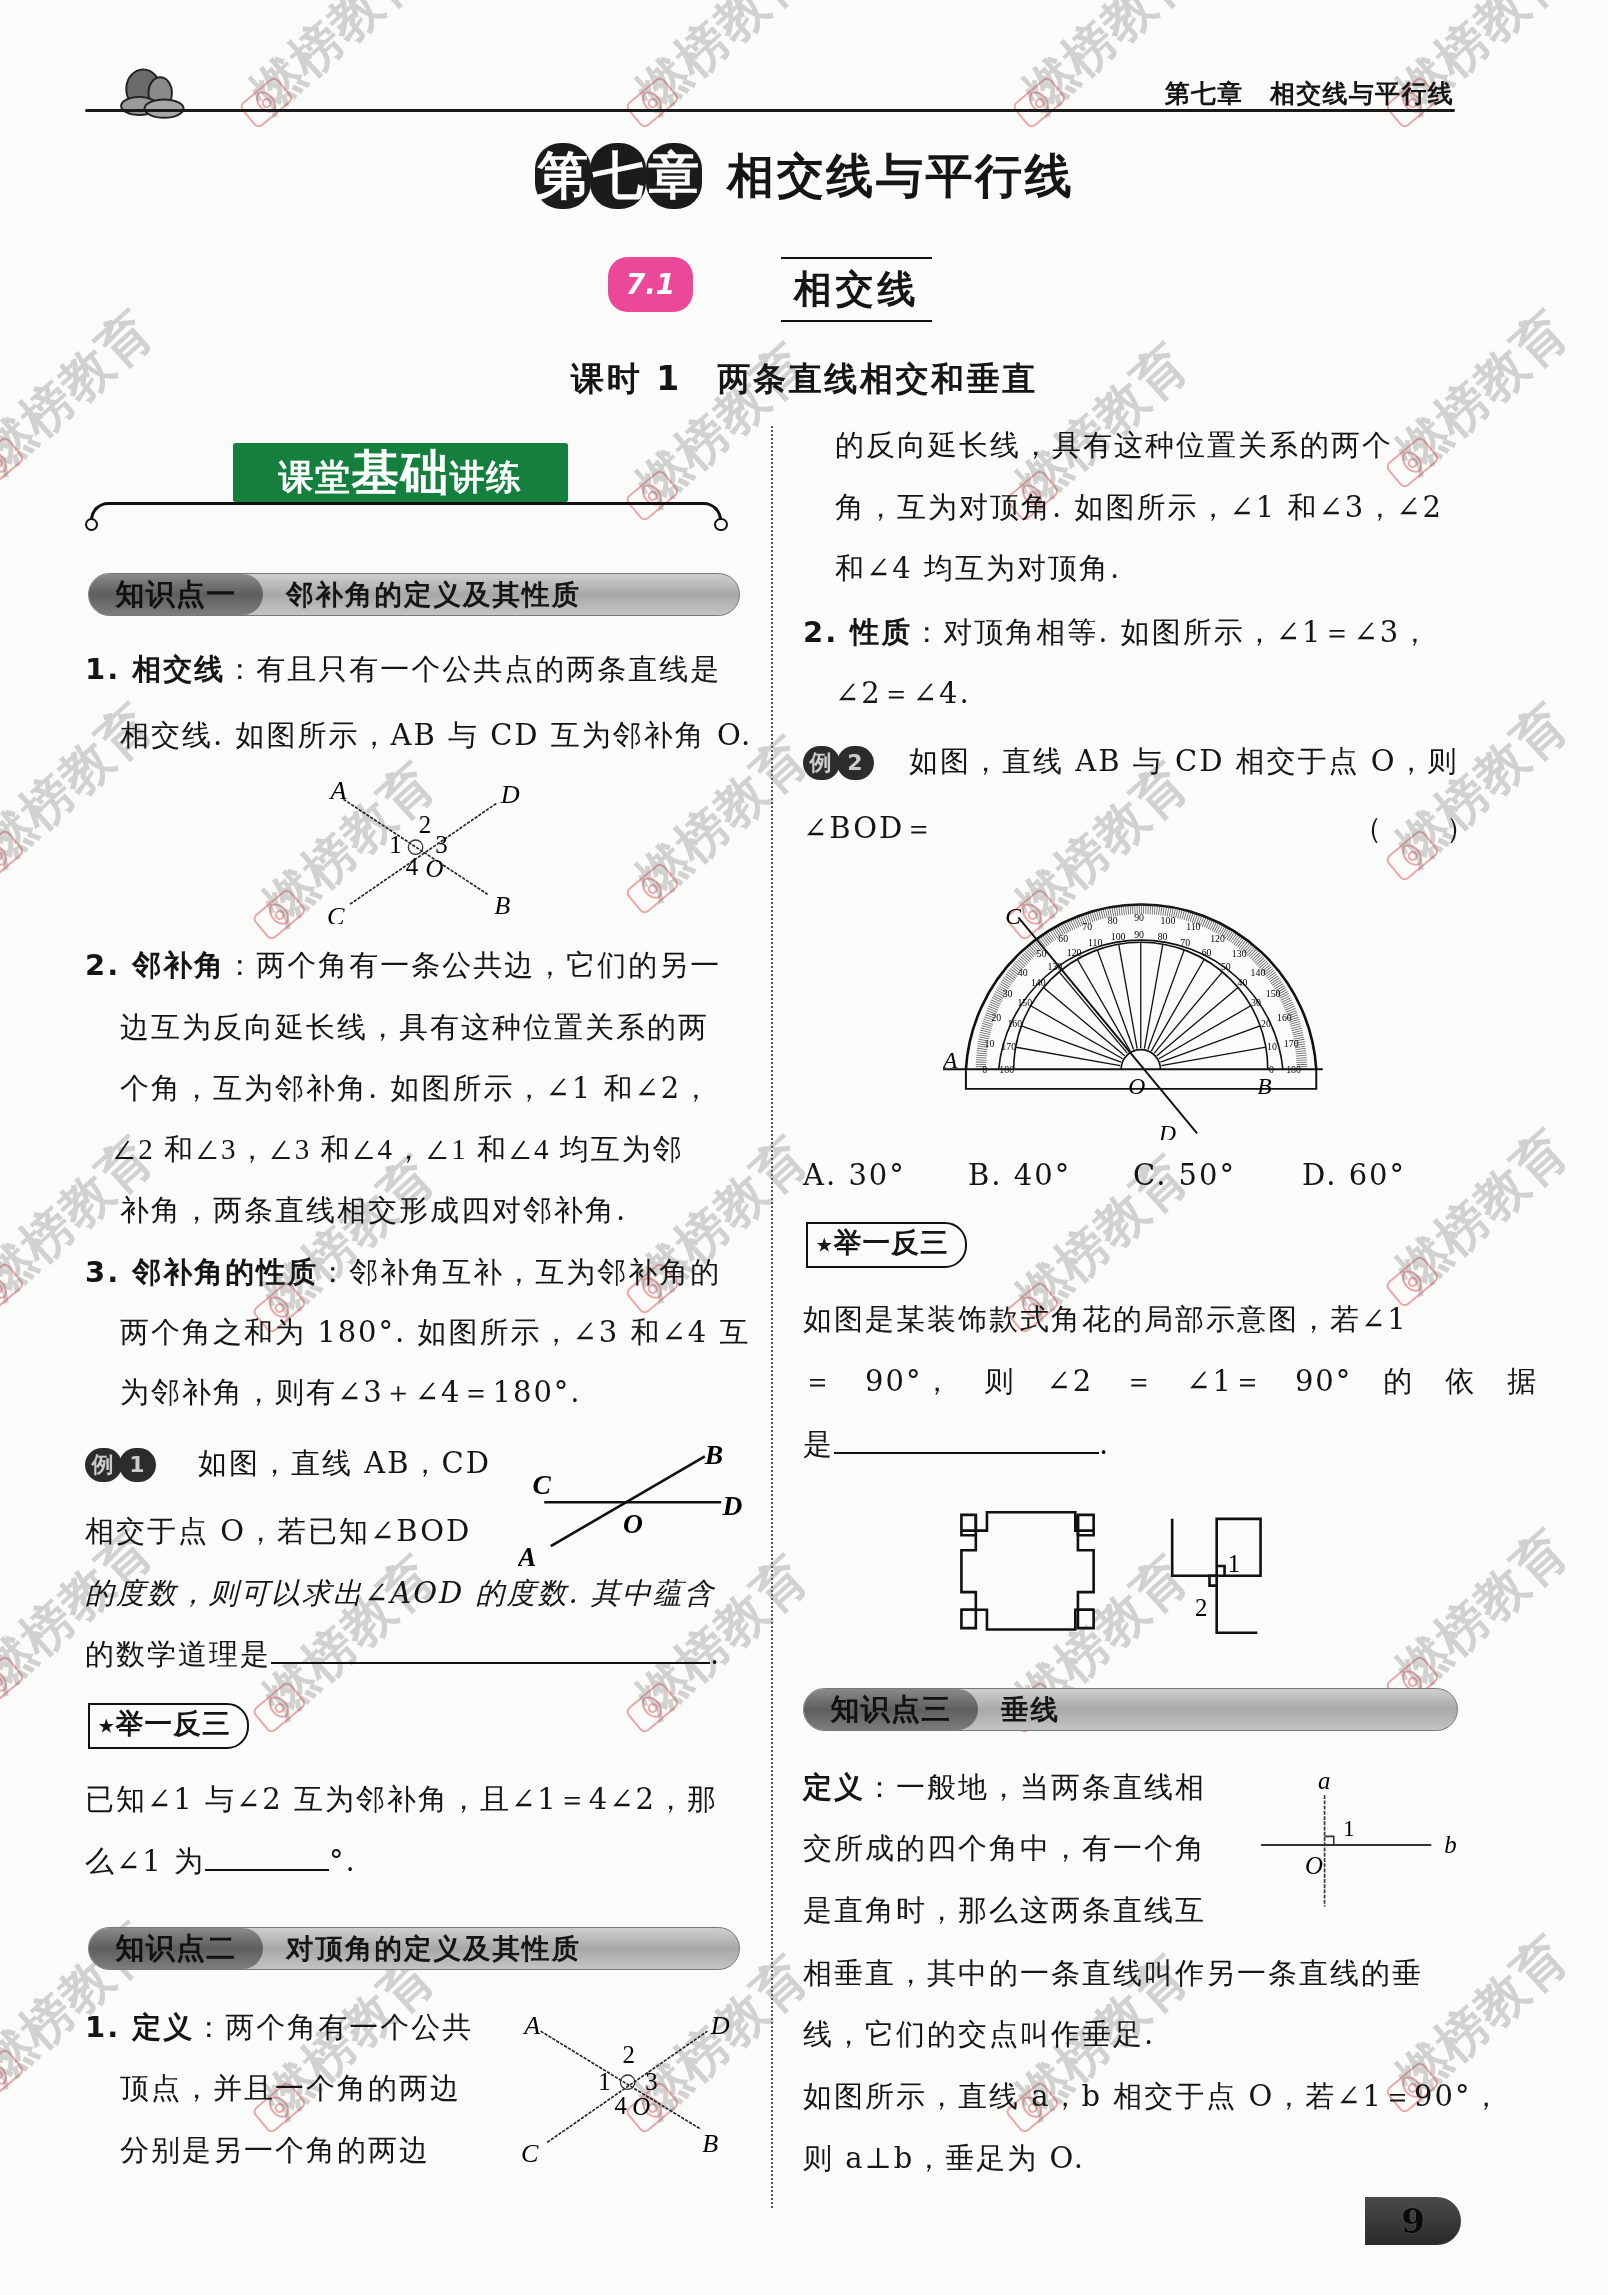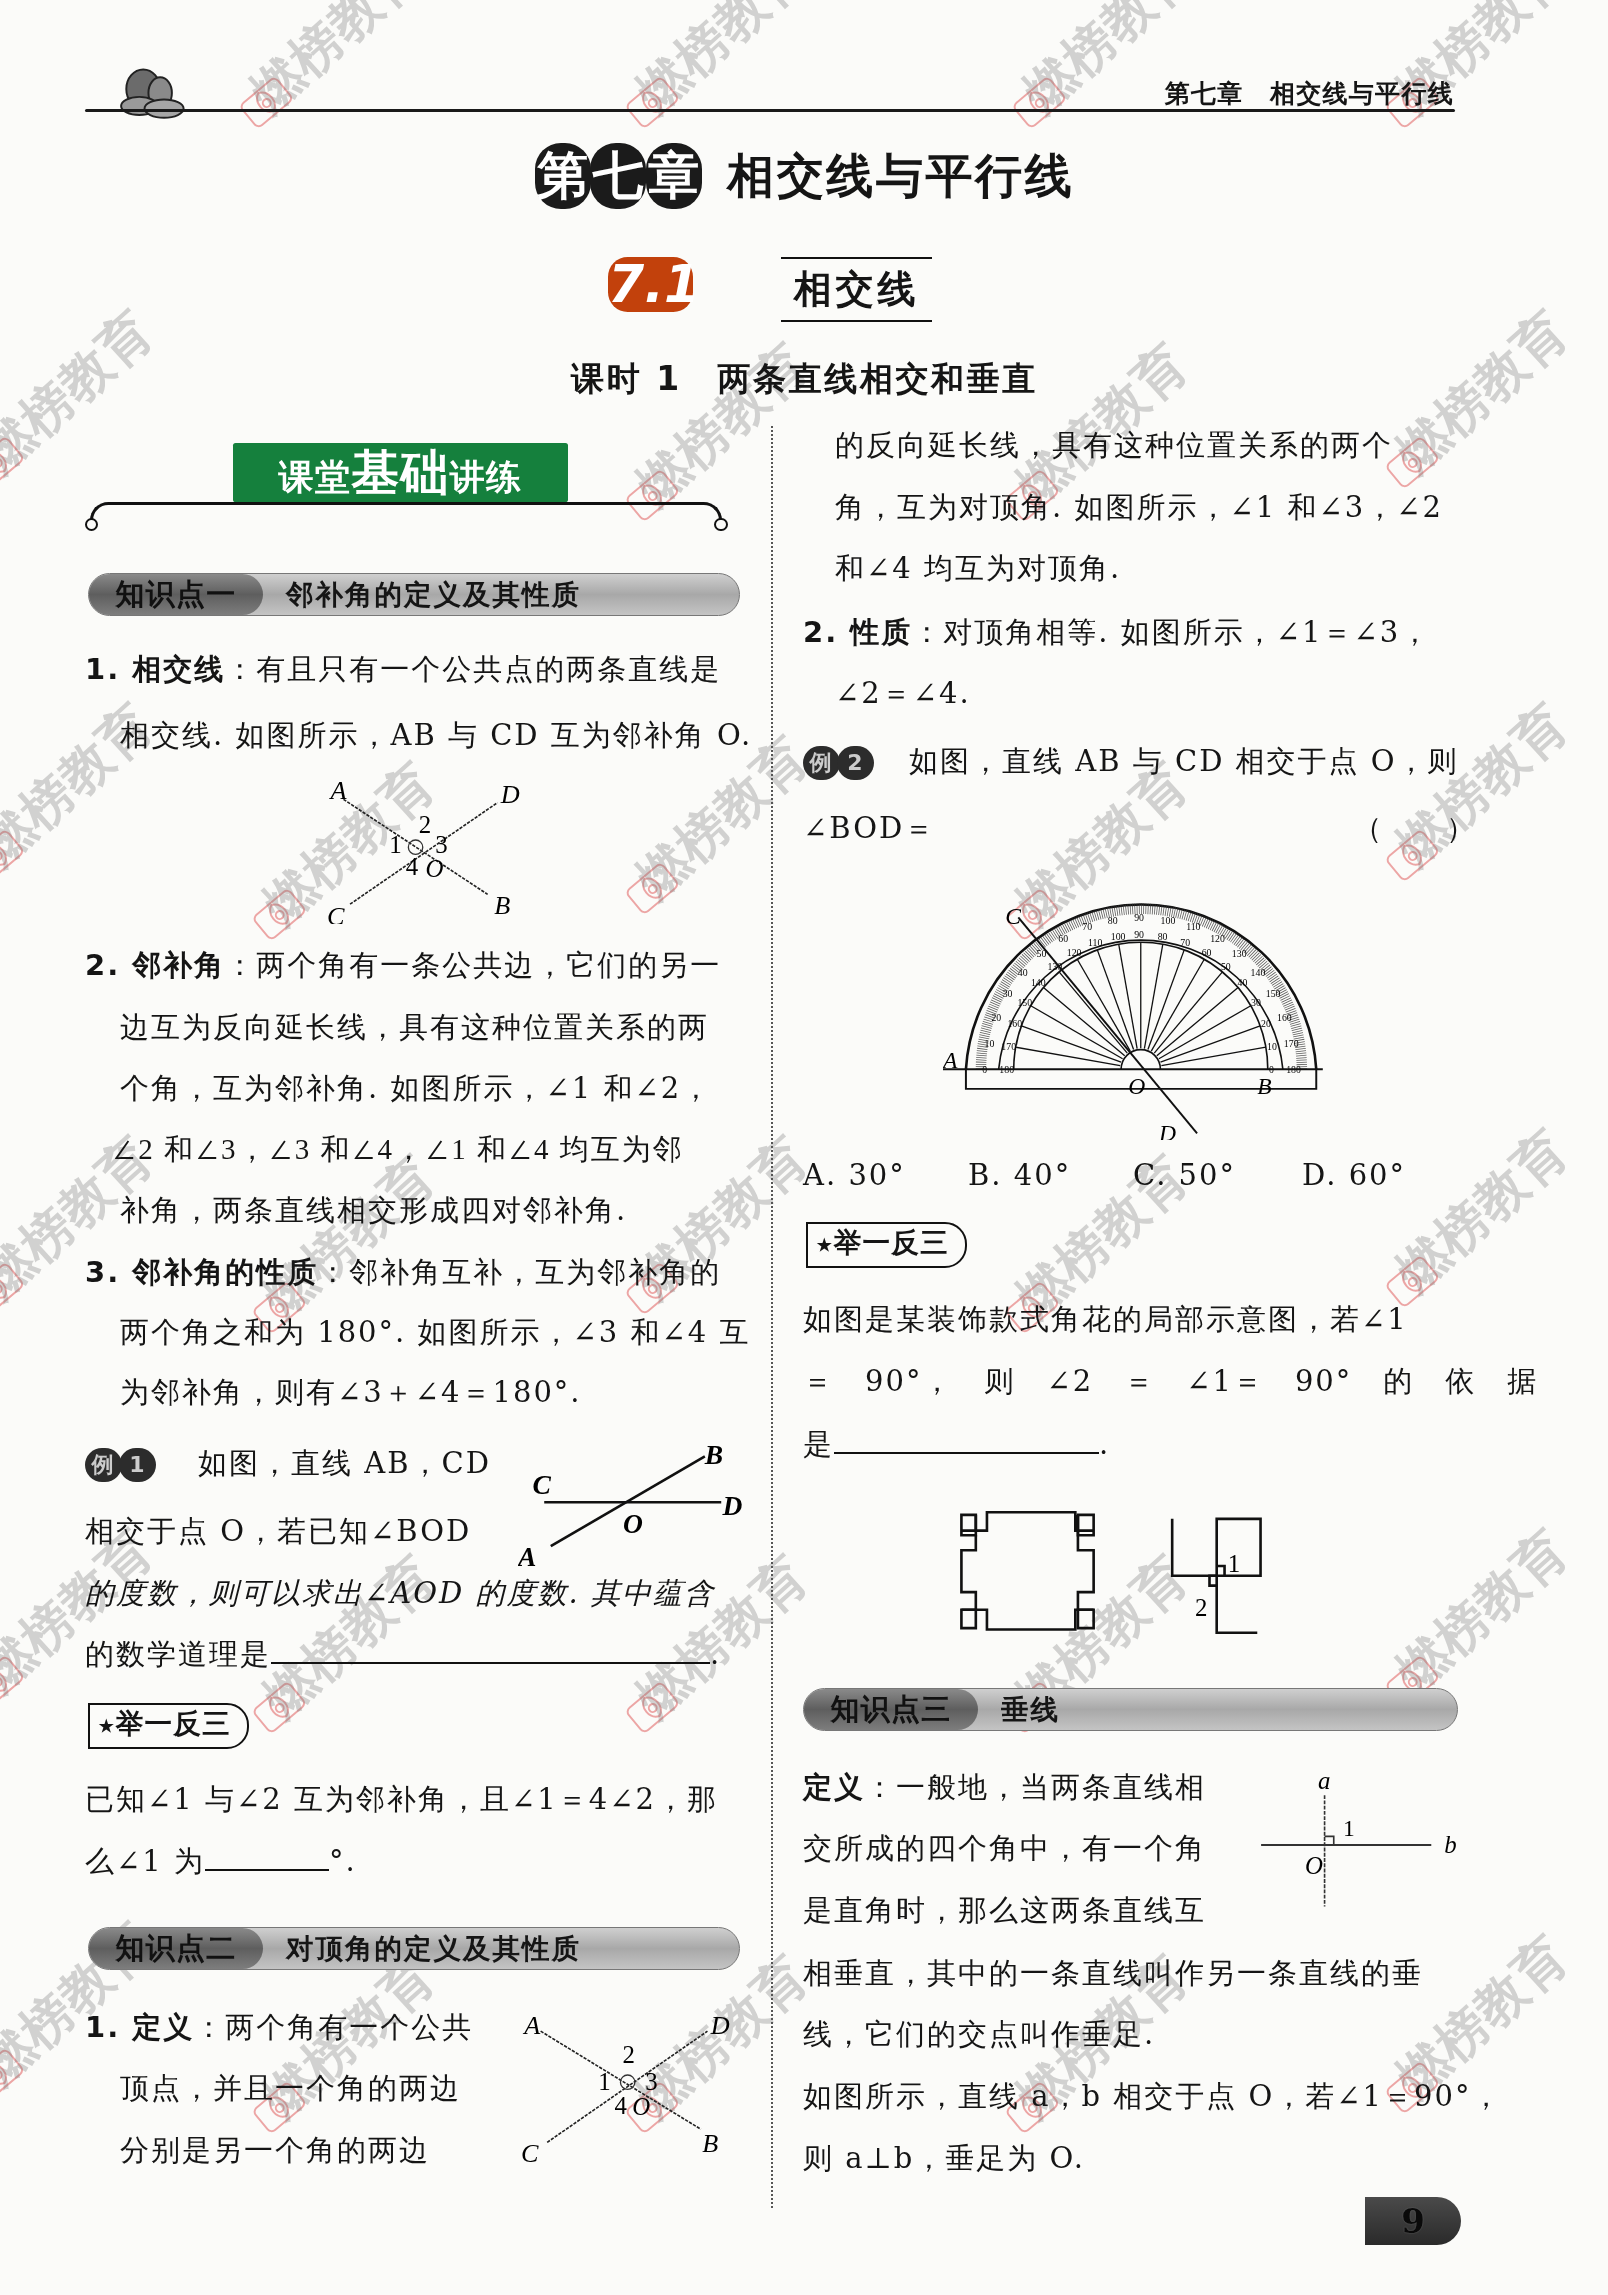--- a/index.html
+++ b/index.html
@@ -23,22 +23,22 @@
   #hdr-tree { left:117px; top:63px; width:72px; height:56px; }
   #hdr-title { right:155px; top:77px; font-size:25px; font-weight:bold; letter-spacing:1.3px; }
 
   
   #chap { left:0; width:1609px; top:143px; text-align:center; }
   .pill-char { display:inline-block; width:56px; height:66px; line-height:66px; border-radius:26px;
     background:#1b1b1b; color:#fff; font-size:51px; font-weight:bold; text-align:center; margin-right:-3.9px;
     font-family:"DejaVu Sans",sans-serif; vertical-align:middle; }
   #chap-name { font-size:47px; font-weight:bold; margin-left:26px; vertical-align:middle; font-family:"DejaVu Sans",sans-serif; letter-spacing:2.6px; }
 
-  #sec-num { left:608px; top:257px; width:85px; height:55px; background:#c2410c; color:#fff;
-    border-radius:19.7px; font-size:52px; font-weight:bold; text-align:center; line-height:55px; font-style:italic;
+  #sec-num { left:608px; top:257px; width:85px; height:55px; background:#ec4899; color:#fff;
+    border-radius:19.7px; font-size:28px; font-weight:bold; text-align:center; line-height:55px; font-style:italic;
     font-family:"DejaVu Sans",sans-serif; }
   #sec-name { left:781px; top:257px; width:151px; text-align:center; font-size:38px; font-weight:bold;
     border-top:2.6px solid #111; border-bottom:2.6px solid #111; padding:5.2px 0; font-family:"DejaVu Sans",sans-serif; letter-spacing:3.9px; }
 
   #lesson { left:0; width:1609px; top:357px; text-align:center; font-size:33px; font-weight:bold; letter-spacing:2.6px; }
 
   
   #banner { left:233px; top:443px; width:335px; height:59px; background:#15803d; color:#fff; border-radius:2.6px;
     text-align:center; line-height:59px; font-family:"DejaVu Sans",sans-serif; font-weight:bold; font-size:35px; letter-spacing:1.3px; }
   #banner .big { font-size:48px; }

